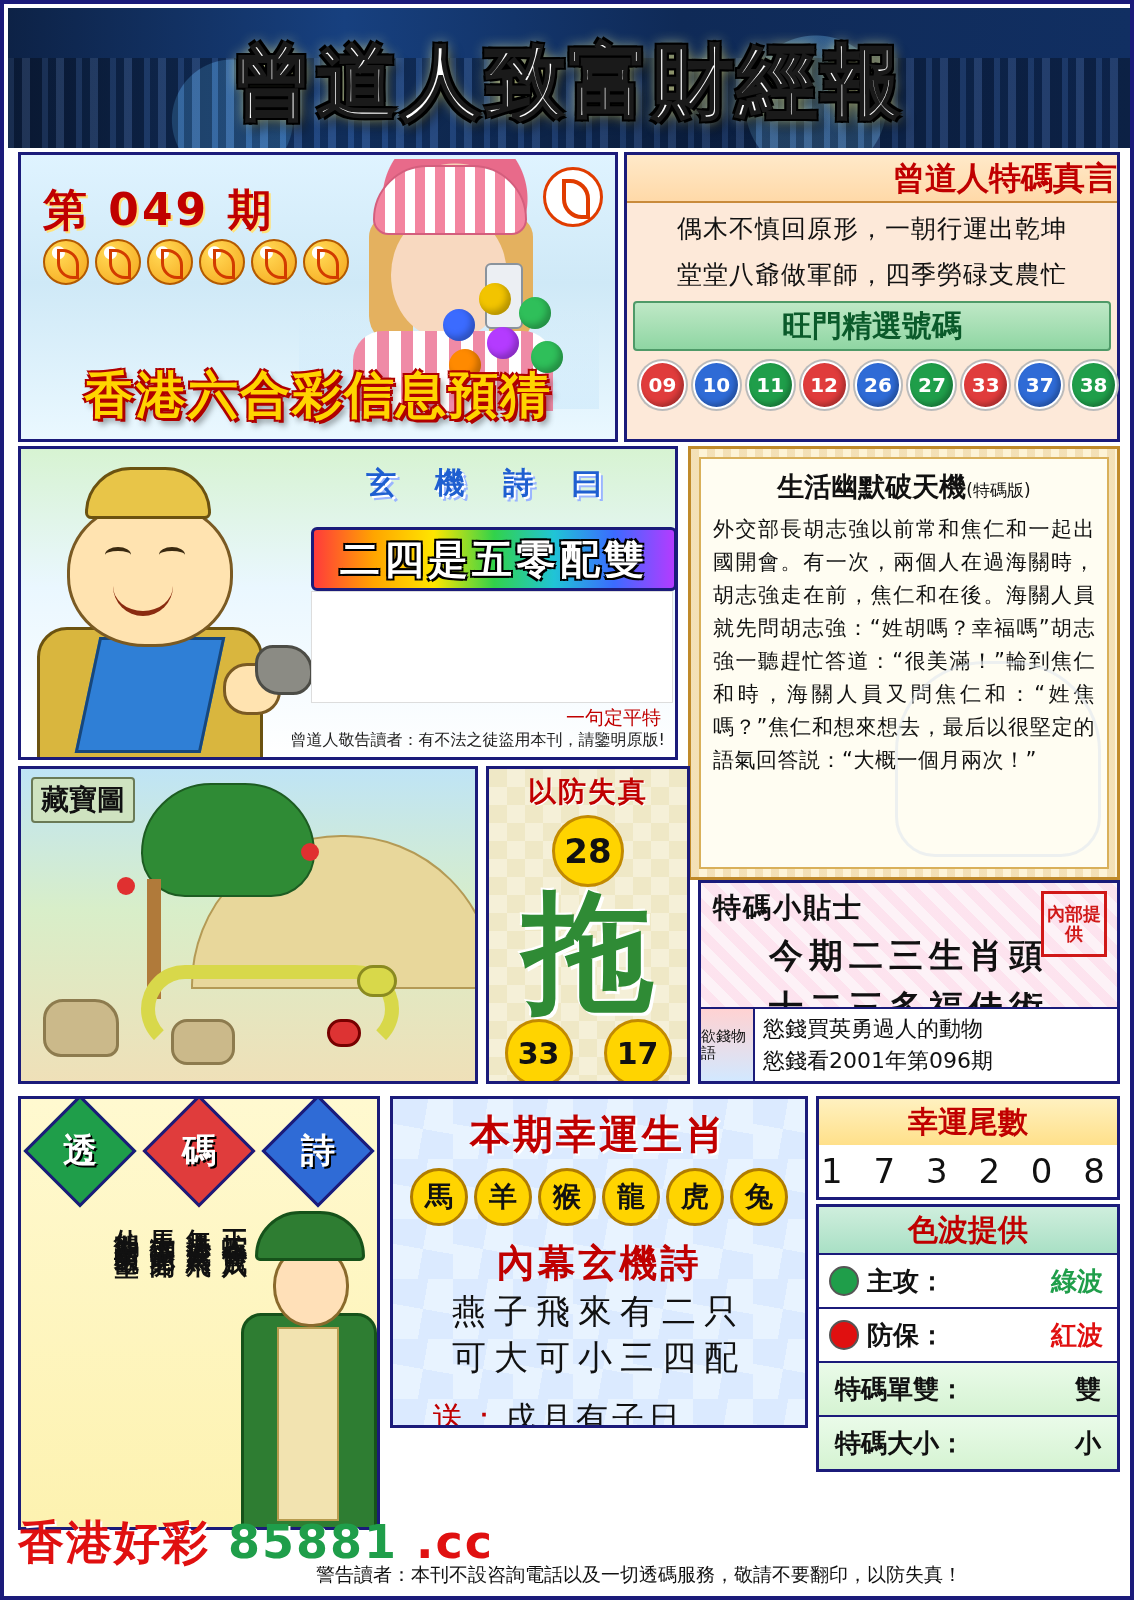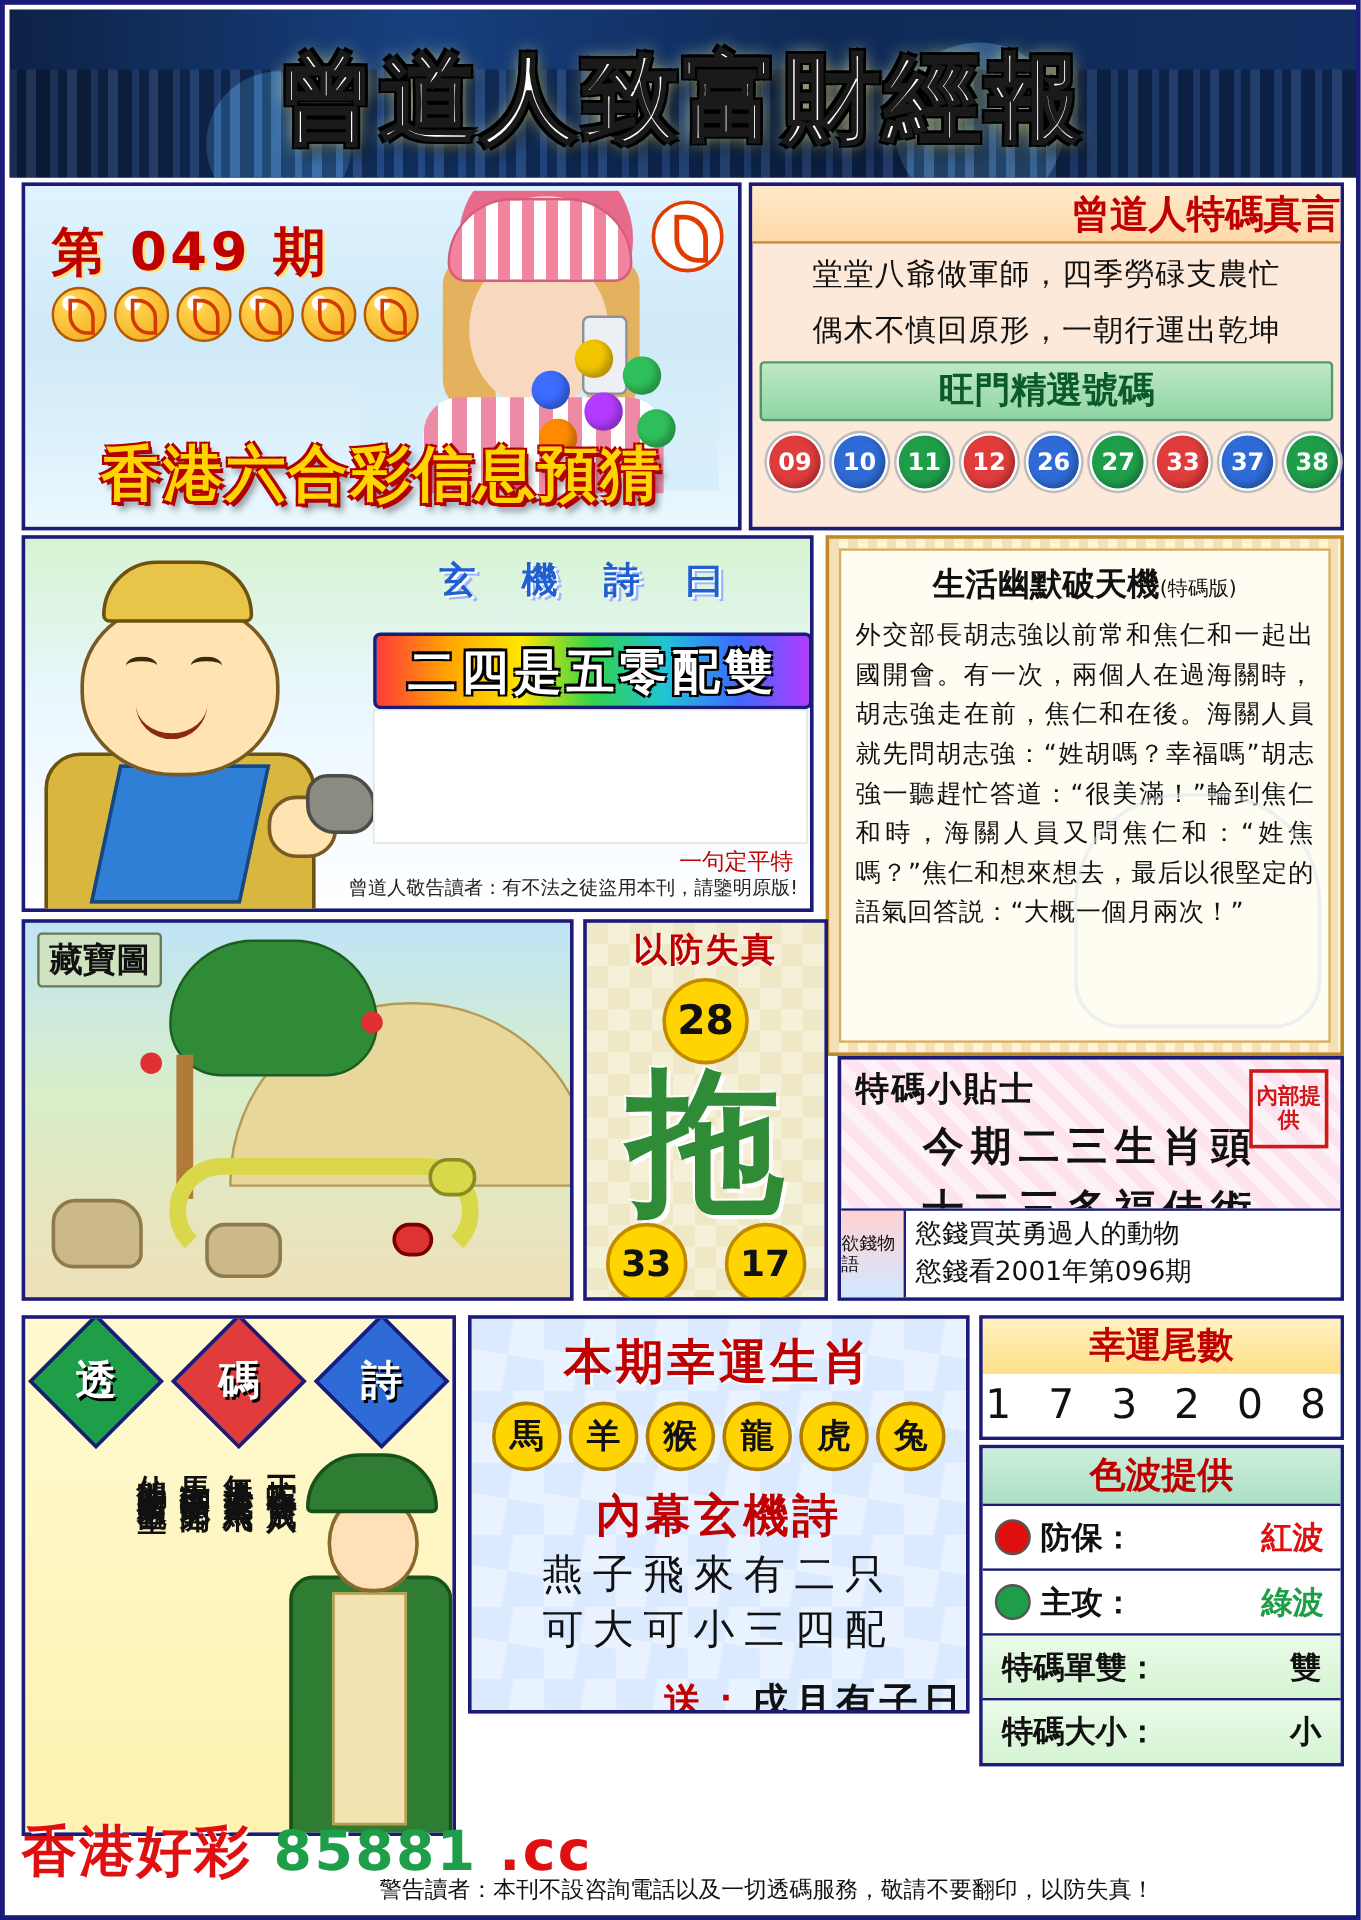--- a/index.html
+++ b/index.html
@@ -251,21 +251,21 @@
       repeating-conic-gradient(from 10deg,#e8f3ff 0% 25%,#dbeaff 0% 50%) 0 0/60px 60px;
     overflow:hidden;
   }
   .c-title{text-align:center;font-size:40px;font-weight:bold;color:#c00000;margin-top:8px;letter-spacing:3px;
     text-shadow:2px 2px 0 #fff;}
   .zodiacs{display:flex;justify-content:center;gap:6px;margin-top:6px;}
   .zodiacs b{width:52px;height:52px;border-radius:50%;background:#ffd400;border:3px solid #b07c00;
     display:flex;align-items:center;justify-content:center;font-size:28px;color:#111;}
   .c-title2{text-align:center;font-size:38px;font-weight:bold;color:#c00000;margin-top:12px;letter-spacing:3px;}
   .c-line{text-align:center;font-size:34px;color:#111;letter-spacing:8px;}
-  .c-send{text-align:right;font-size:32px;color:#c00000;margin-top:16px;letter-spacing:4px;font-weight:bold;}
+  .c-send{text-align:left;font-size:32px;color:#c00000;margin-top:16px;letter-spacing:4px;font-weight:normal;margin-left:39px;}
   .c-send i{font-style:normal;color:#111;}
 
   .rightcol{position:absolute;left:808px;top:0;width:304px;height:434px;}
   .rc-box{border:3px solid #1b1b7a;box-sizing:border-box;margin-bottom:4px;}
   .rc-head{height:46px;line-height:46px;text-align:center;font-size:30px;font-weight:bold;color:#c00000;
     background:linear-gradient(180deg,#fff1c0,#ffe08a);}
   .rc-tail{height:52px;line-height:52px;text-align:center;font-size:34px;color:#111;letter-spacing:10px;background:#fff;}
   .rc-head2{height:46px;line-height:46px;text-align:center;font-size:30px;font-weight:bold;color:#c00000;
     background:linear-gradient(180deg,#cfeedd,#a9e0c5);}
   .rc-row{height:52px;display:flex;align-items:center;padding-left:10px;background:#fff;border-top:2px solid #1b1b7a;}
@@ -327,22 +327,22 @@
         <span style="left:52px;top:44px;background:#b43bff;"></span>
         <span style="left:96px;top:58px;background:#2fbf5a;"></span>
         <span style="left:14px;top:66px;background:#ff8a00;"></span>
       </div>
 
       <div class="hkTitle">香港六合彩信息預猜</div>
     </div>
 
     <div class="rightPanel">
       <div class="rp-title">曾道人特碼真言</div>
+      <div class="rp-poem">偶木不慎回原形，一朝行運出乾坤</div>
       <div class="rp-poem">堂堂八爺做軍師，四季勞碌支農忙</div>
-      <div class="rp-poem">偶木不慎回原形，一朝行運出乾坤</div>
       <div class="rp-sub">旺門精選號碼</div>
       <div class="rp-nums">
         <b style="background:#e03c3c">09</b>
         <b style="background:#2f6bd6">10</b>
         <b style="background:#1f9e4a">11</b>
         <b style="background:#e03c3c">12</b>
         <b style="background:#2f6bd6">26</b>
         <b style="background:#1f9e4a">27</b>
         <b style="background:#e03c3c">33</b>
         <b style="background:#2f6bd6">37</b>
@@ -469,28 +469,28 @@
     </div>
 
     <div class="rightcol">
       <div class="rc-box">
         <div class="rc-head">幸運尾數</div>
         <div class="rc-tail">1 7 3 2 0 8</div>
       </div>
       <div class="rc-box">
         <div class="rc-head2">色波提供</div>
         <div class="rc-row">
+          <span class="dot" style="background:#1f9e4a"></span>
+          <span class="lab">主攻：</span>
+          <span class="val" style="color:#1f9e4a">綠波</span>
+        </div>
+        <div class="rc-row">
           <span class="dot" style="background:#e01010"></span>
           <span class="lab">防保：</span>
           <span class="val" style="color:#e01010">紅波</span>
-        </div>
-        <div class="rc-row">
-          <span class="dot" style="background:#1f9e4a"></span>
-          <span class="lab">主攻：</span>
-          <span class="val" style="color:#1f9e4a">綠波</span>
         </div>
         <div class="rc-row2">
           <span class="lab">特碼單雙：</span>
           <span class="val">雙</span>
         </div>
         <div class="rc-row2">
           <span class="lab">特碼大小：</span>
           <span class="val">小</span>
         </div>
       </div>

